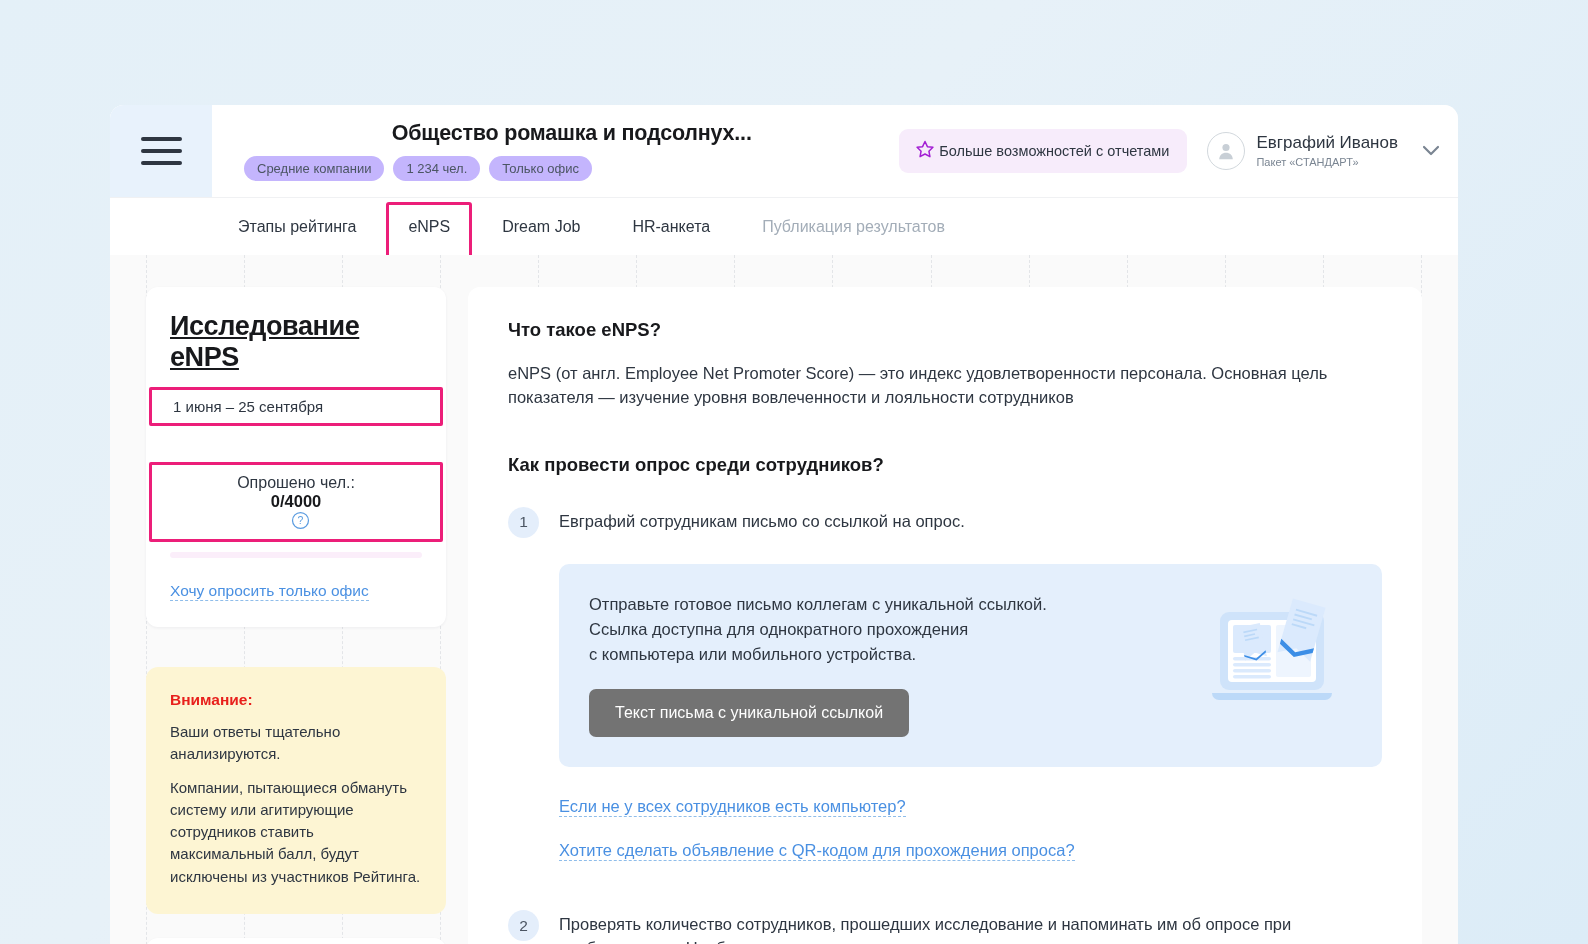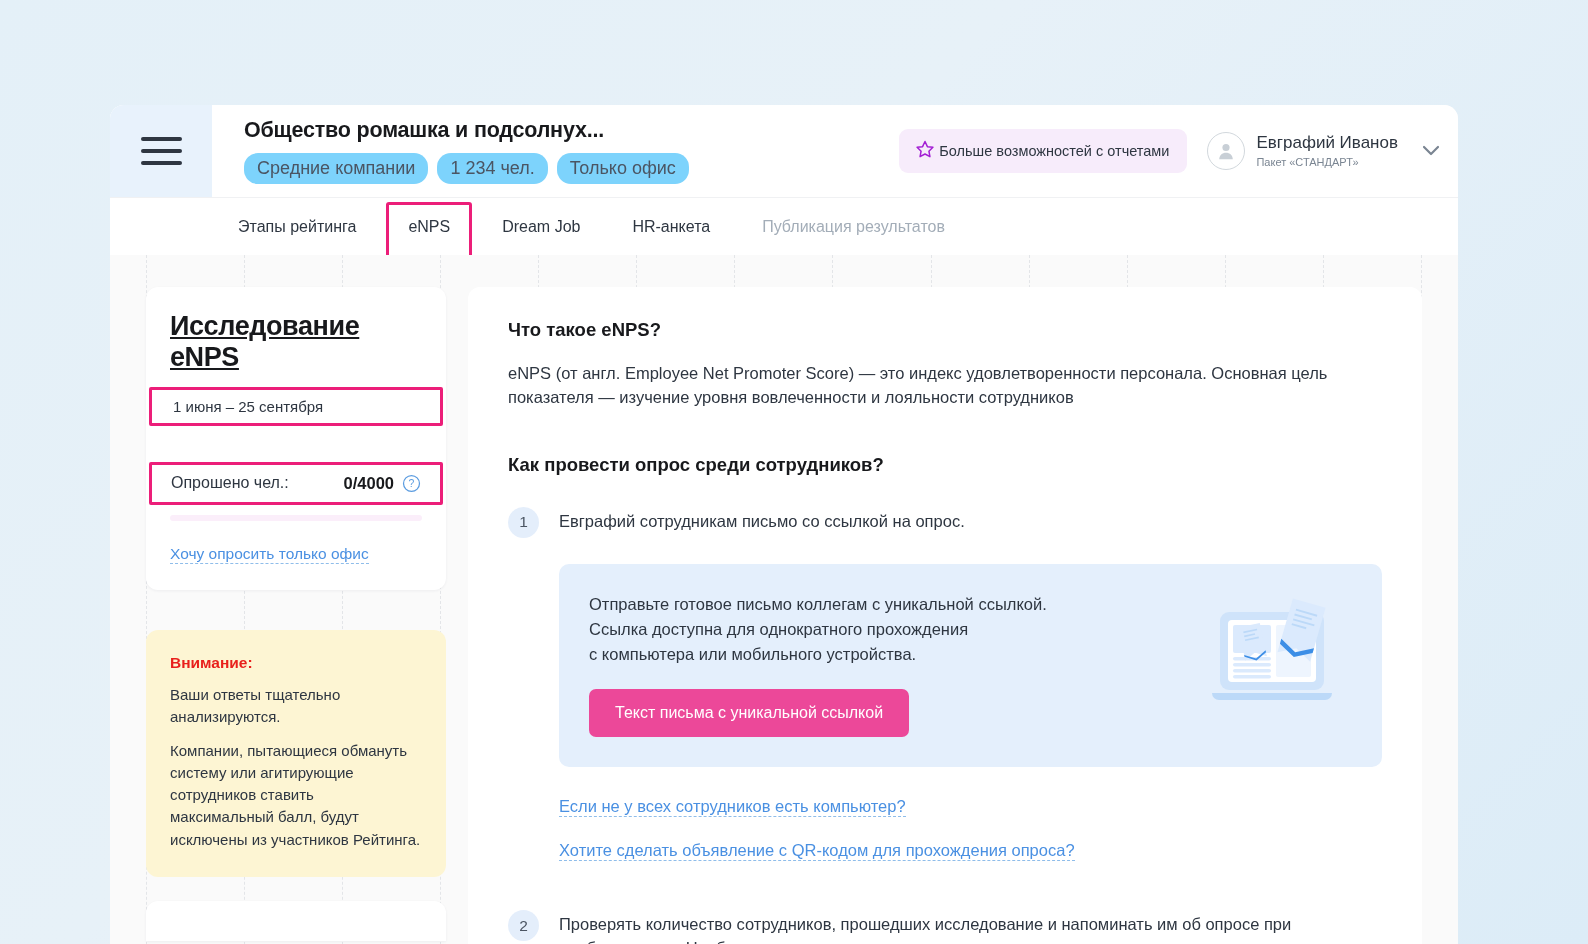--- a/index.html
+++ b/index.html
@@ -36,29 +36,29 @@
     cursor: pointer;
   }
   .burger { width: 41px; display: flex; flex-direction: column; gap: 8px; }
   .burger i { display:block; height: 4px; border-radius: 2px; background: #2e3641; }
 
   .header-main {
     flex: 1;
     display: flex; align-items: center;
     padding: 0 18px 0 32px;
   }
-  .title-block { flex: 1; min-width: 0; }
+  .title-block { flex: 1; min-width: 0; text-align: center; }
   .company-title {
     font-size: 21.5px; font-weight: bold; color: #18191c;
     letter-spacing: -0.2px; line-height: 1.2;
   }
   .chips { display: flex; gap: 9px; margin-top: 10px; }
   .chip {
-    background: #7dd3fc; color: #4b5563;
-    font-size: 18px; border-radius: 14px;
+    background: #c4b5fd; color: #4b5563;
+    font-size: 13px; border-radius: 14px;
     padding: 5px 13px; white-space: nowrap;
   }
 
   .promo-pill {
     display: flex; align-items: center; gap: 4px;
     background: #f7ecfb; border-radius: 9px;
     padding: 10px 18px 10px 16px;
     cursor: pointer; margin-right: 20px;
   }
   .promo-pill .label { font-size: 14.5px; color: #2e3641; white-space: nowrap; }
@@ -135,21 +135,21 @@
     border: 3px solid #ec1e79; border-radius: 2px;
     margin: 14px -21px 0 -21px;
     padding: 8px 21px;
   }
   .date-range { font-size: 15px; color: #2e3641; }
 
   .counter-wrap { margin-top: 36px; }
   .counter-row {
     display: flex; align-items: center;
     border: 3px solid #ec1e79; border-radius: 2px;
-    margin: 0 -21px; padding: 9px 19px;
+    margin: 0 -21px; padding: 9px 19px; flex-direction: column;
   }
   .counter-label { font-size: 16px; color: #2e3641; flex: 1; }
   .counter-value { font-size: 16.5px; font-weight: bold; color: #18191c; }
   .help-circle { margin-left: 8px; cursor: pointer; display:flex; }
   .progress-track {
     height: 6px; border-radius: 3px; background: #fbeefa;
     margin-top: 10px;
   }
   .progress-fill { height: 100%; border-radius: 3px; background: #ec1e79; width: 0%; }
 
@@ -201,21 +201,21 @@
     position: relative;
     background: #e4effc; border-radius: 10px;
     margin: 26px 0 0 51px;
     padding: 28px 30px 30px 30px;
     min-height: 178px;
   }
   .info-line { font-size: 16.5px; color: #2e3641; line-height: 1.52; }
   .cta-btn {
     margin-top: 22px;
     display: inline-block;
-    background: #ec4899; color: #fff;
+    background: #737373; color: #fff;
     font-size: 16px; font-family: inherit;
     border: none; border-radius: 7px;
     padding: 15px 26px; cursor: pointer;
   }
   .illus { position: absolute; right: 34px; top: 30px; }
 
   .qlink {
     display: inline-block;
     font-size: 16.5px; color: #4a90e2;
     text-decoration: none;

